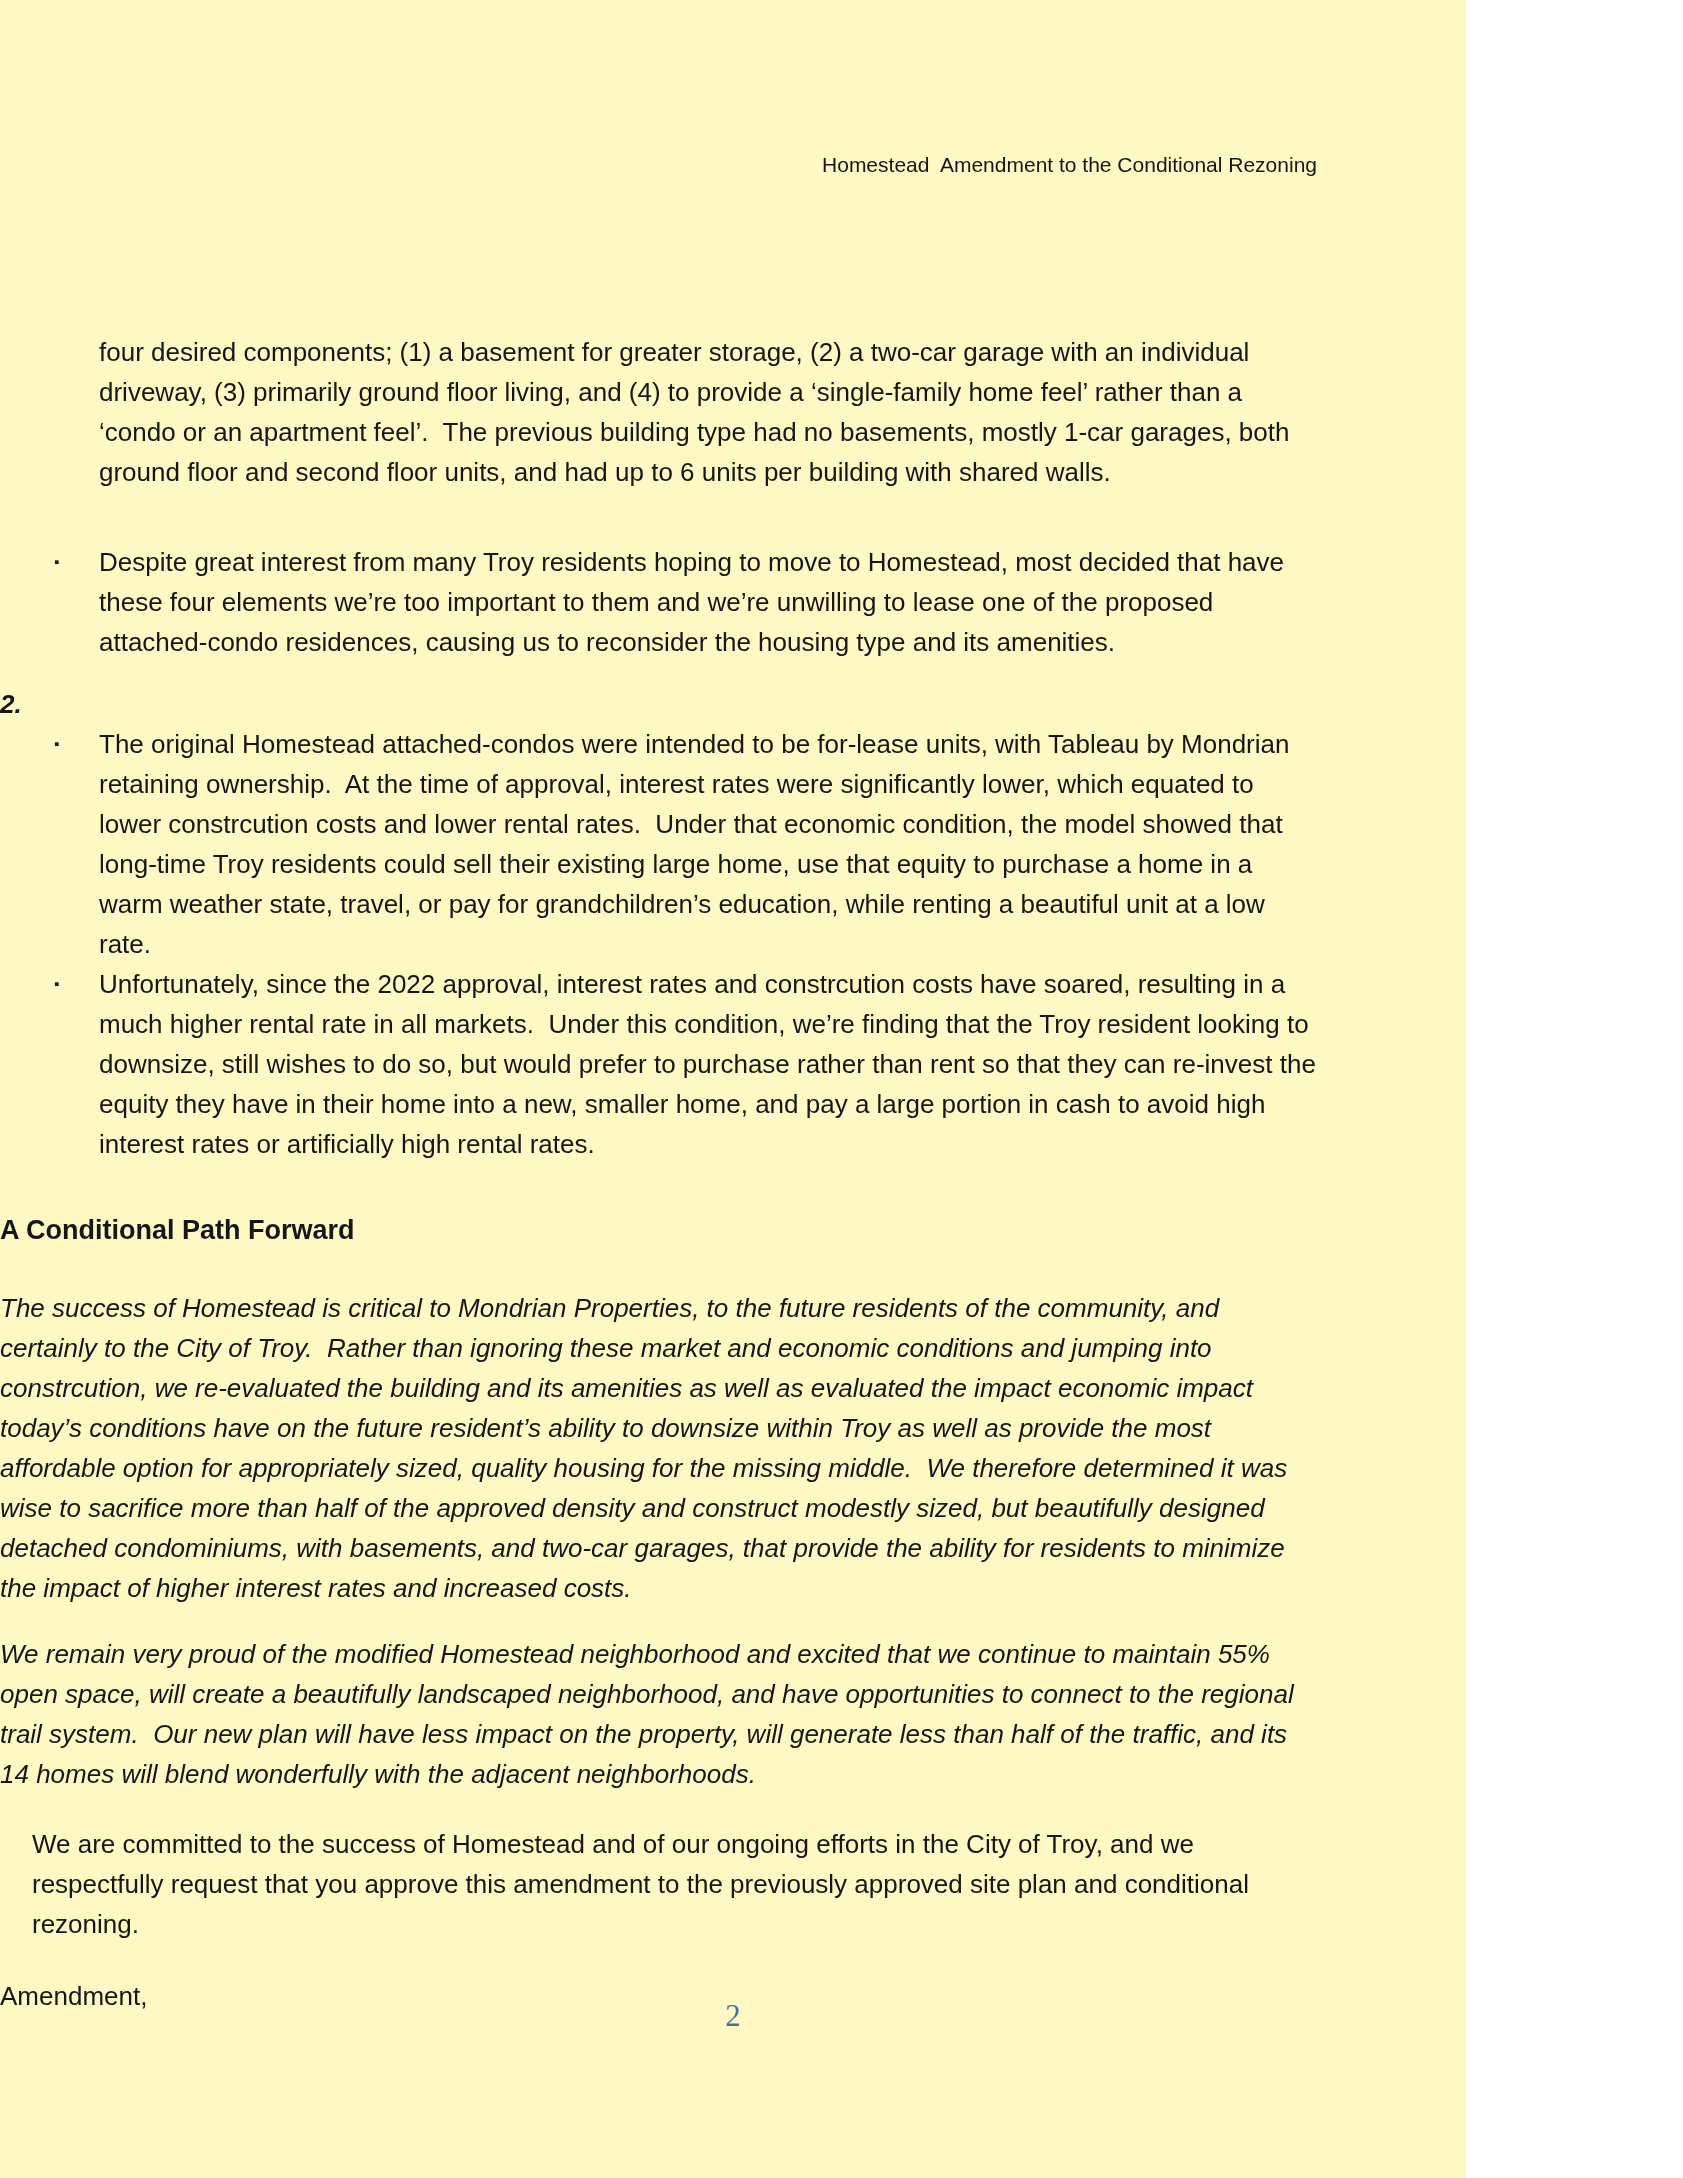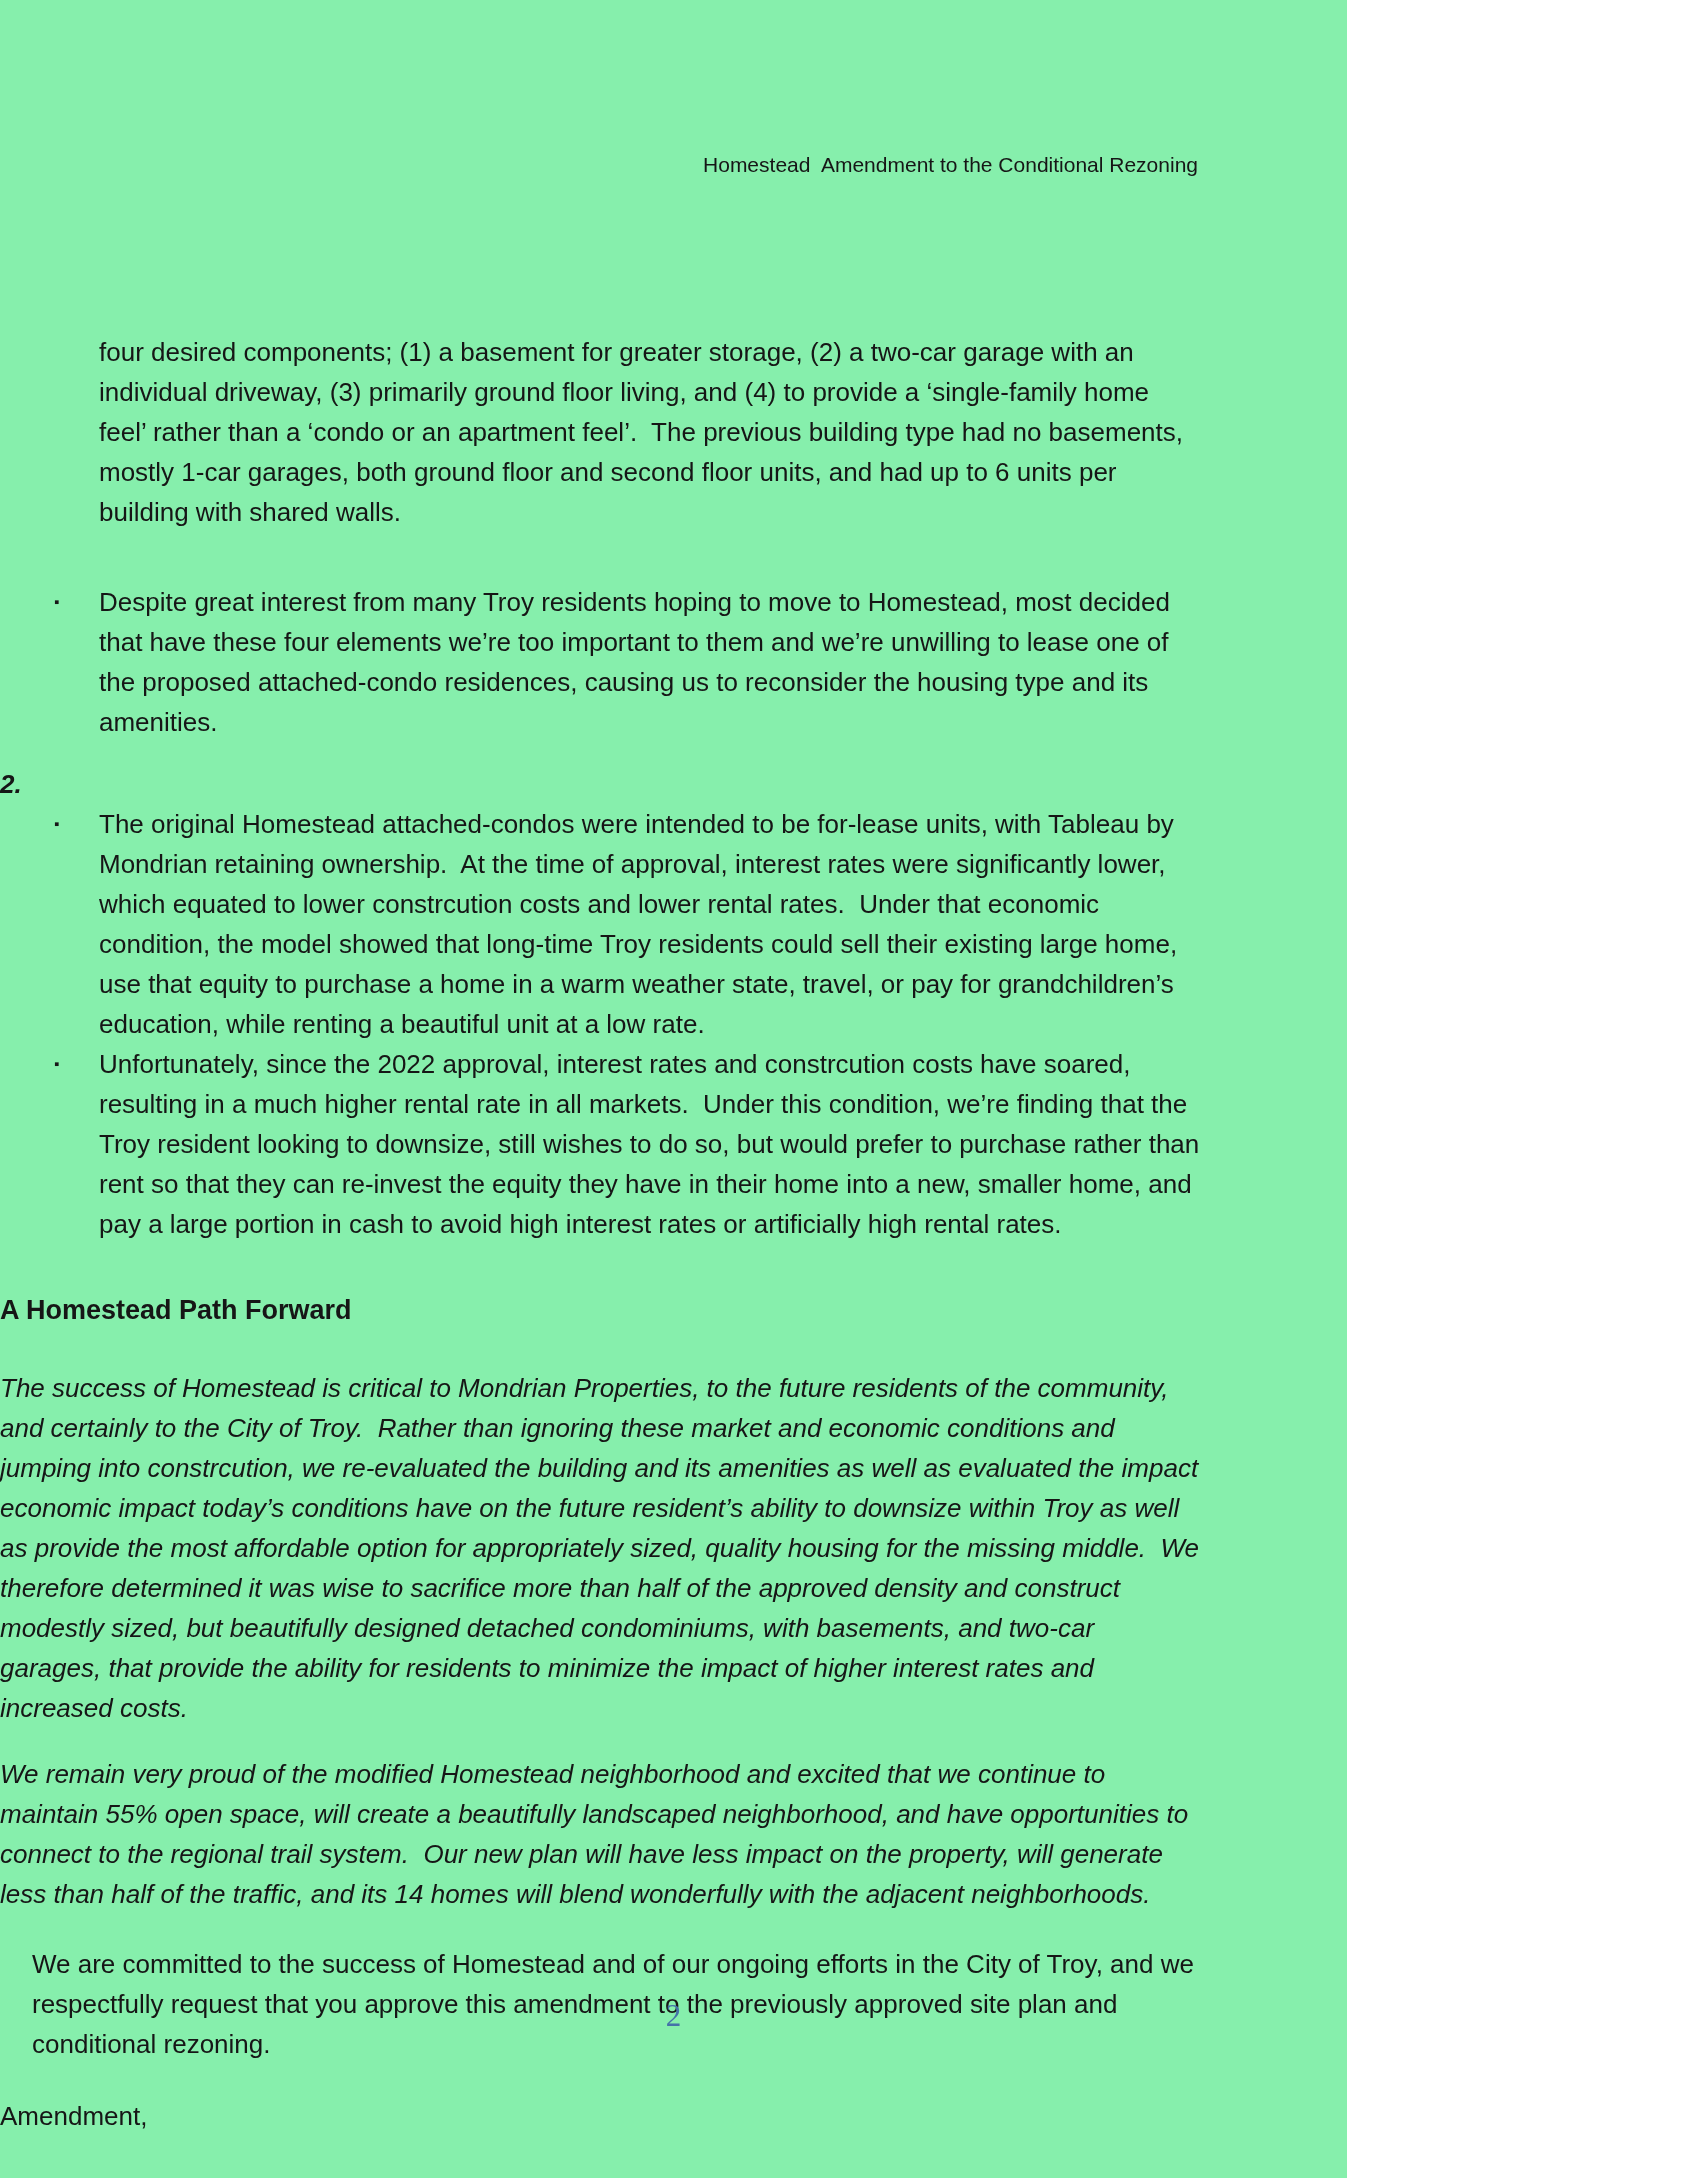--- a/index.html
+++ b/index.html
@@ -2,23 +2,23 @@
 <html><head>
 <meta charset="utf-8">
 <style>
   html, body {
     margin: 0;
     padding: 0;
     background: #ffffff;
   }
   .page {
     position: relative;
-    width: 1347px;
+    width: 1466px;
     height: 2178px;
-    background: #86efac;
+    background: #fef9c3;
     color: #161616;
     font-family: "Liberation Sans", sans-serif;
     overflow: hidden;
   }
   
   .doc-header {
     padding-top: 95px;
     padding-right: 149px;
     text-align: right;
     font-size: 21px;
@@ -121,21 +121,21 @@
       <li class="bullet-item">
         <span class="bullet-marker">▪</span>
         <span class="bullet-text">The original Homestead attached-condos were intended to be for-lease units, with Tableau by Mondrian retaining ownership.  At the time of approval, interest rates were significantly lower, which equated to lower constrcution costs and lower rental rates.  Under that economic condition, the model showed that long-time Troy residents could sell their existing large home, use that equity to purchase a home in a warm weather state, travel, or pay for grandchildren’s education, while renting a beautiful unit at a low rate.</span>
       </li>
       <li class="bullet-item">
         <span class="bullet-marker">▪</span>
         <span class="bullet-text">Unfortunately, since the 2022 approval, interest rates and constrcution costs have soared, resulting in a much higher rental rate in all markets.  Under this condition, we’re finding that the Troy resident looking to downsize, still wishes to do so, but would prefer to purchase rather than rent so that they can re-invest the equity they have in their home into a new, smaller home, and pay a large portion in cash to avoid high interest rates or artificially high rental rates.</span>
       </li>
     </ul>
 
-    <div class="sub-heading">A Homestead Path Forward</div>
+    <div class="sub-heading">A Conditional Path Forward</div>
 
     <p class="para body-para-1">The success of Homestead is critical to Mondrian Properties, to the future residents of the community, and certainly to the City of Troy.  Rather than ignoring these market and economic conditions and jumping into constrcution, we re-evaluated the building and its amenities as well as evaluated the impact economic impact today’s conditions have on the future resident’s ability to downsize within Troy as well as provide the most affordable option for appropriately sized, quality housing for the missing middle.  We therefore determined it was wise to sacrifice more than half of the approved density and construct modestly sized, but beautifully designed detached condominiums, with basements, and two-car garages, that provide the ability for residents to minimize the impact of higher interest rates and increased costs.</p>
     <p class="para body-para-2">We remain very proud of the modified Homestead neighborhood and excited that we continue to maintain 55% open space, will create a beautifully landscaped neighborhood, and have opportunities to connect to the regional trail system.  Our new plan will have less impact on the property, will generate less than half of the traffic, and its 14 homes will blend wonderfully with the adjacent neighborhoods.</p>
     <p class="para body-para-3">We are committed to the success of Homestead and of our ongoing efforts in the City of Troy, and we respectfully request that you approve this amendment to the previously approved site plan and conditional rezoning.</p>
 
     <p class="para salutation">Amendment,</p>
 
   </div>
 
   <div class="page-number">2</div>

